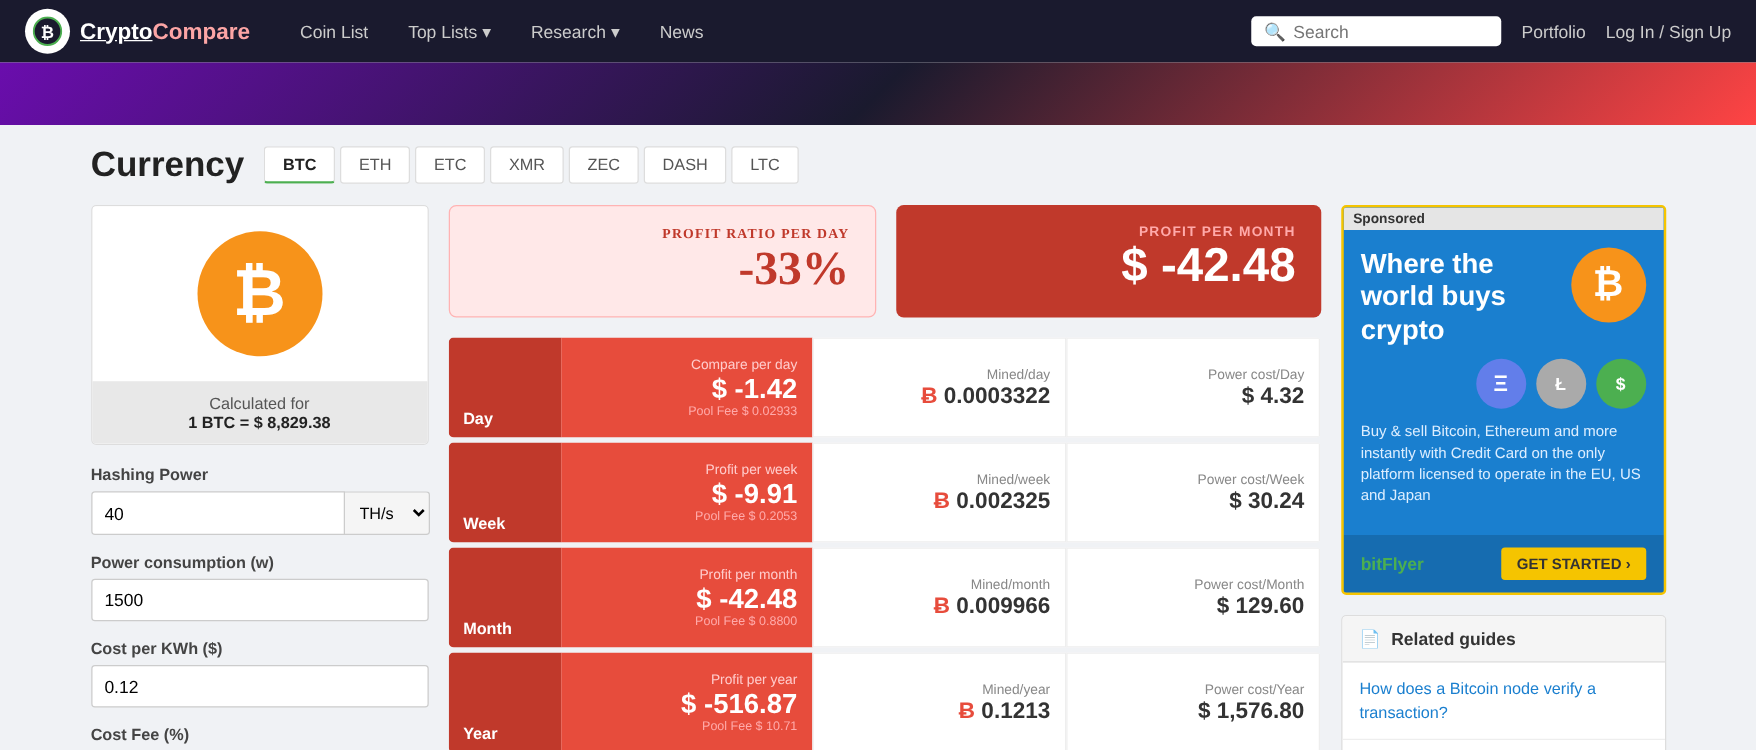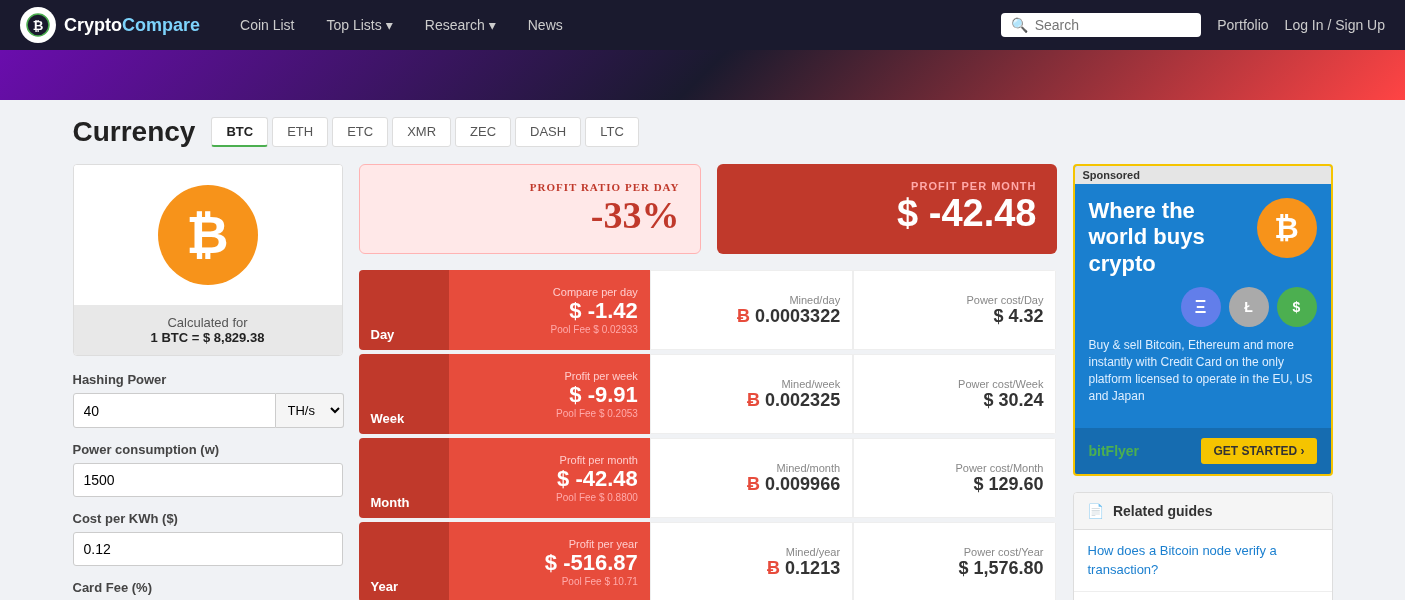--- a/index.html
+++ b/index.html
@@ -17,21 +17,21 @@
     .nav-logo {
       display: flex; align-items: center; gap: 8px;
       color: #fff; font-weight: 700; font-size: 18px;
       margin-right: 24px;
     }
     .nav-logo .logo-icon {
       width: 36px; height: 36px; background: #fff; border-radius: 50%;
       display: flex; align-items: center; justify-content: center;
       font-size: 18px;
     }
-    .nav-logo .logo-crypto { color: #fff; }
+    .nav-logo .logo-crypto { color: #fff; text-decoration: underline; }
     .nav-logo .logo-compare { color: #4caf50; }
     .nav-link {
       color: #ccc; text-decoration: none; padding: 0 16px; height: 58px;
       display: flex; align-items: center; gap: 4px; font-size: 14px;
       cursor: pointer;
     }
     .nav-search {
       margin-left: auto;
       display: flex; align-items: center;
       background: #fff; border-radius: 4px; padding: 4px 10px;
@@ -232,21 +232,21 @@
 
 <nav>
   <div class="nav-logo">
     <div class="logo-icon">
       <svg width="24" height="24" viewBox="0 0 24 24">
           <circle cx="12" cy="12" r="11" fill="#1a1a2e" stroke="#4caf50" stroke-width="1.5"></circle>
           <text x="12" y="17" text-anchor="middle" fill="#fff" font-size="13" font-weight="900">₿</text>
         </svg>
     </div>
     <span>
-      <span class="logo-crypto" style="color:#fff">Crypto</span><span class="logo-compare" style="color:#7dd3fc">Compare</span>
+      <span class="logo-crypto" style="color:#fff">Crypto</span><span class="logo-compare" style="color:#fca5a5">Compare</span>
     </span>
   </div>
 
   <a class="nav-link">
     <span>Coin List</span>
   </a>
   <a class="nav-link">
     <span>Top Lists</span>
     <span>▾</span>
   </a>
@@ -315,21 +315,21 @@
         <label>Power consumption (w)</label>
         <input type="text" class="input-solo" value="1500" style="">
       </div>
 
       <div class="input-group">
         <label>Cost per KWh ($)</label>
         <input type="text" class="input-solo" value="0.12" style="">
       </div>
 
       <div class="input-group">
-        <label>Card Fee (%)</label>
+        <label>Cost Fee (%)</label>
 
       </div>
     </div>
 
     <div class="center-panel">
 
       <div class="profit-summary">
         <div class="profit-card pink">
           <div class="label">PROFIT RATIO PER DAY</div>
           <div class="value">-33%</div>

